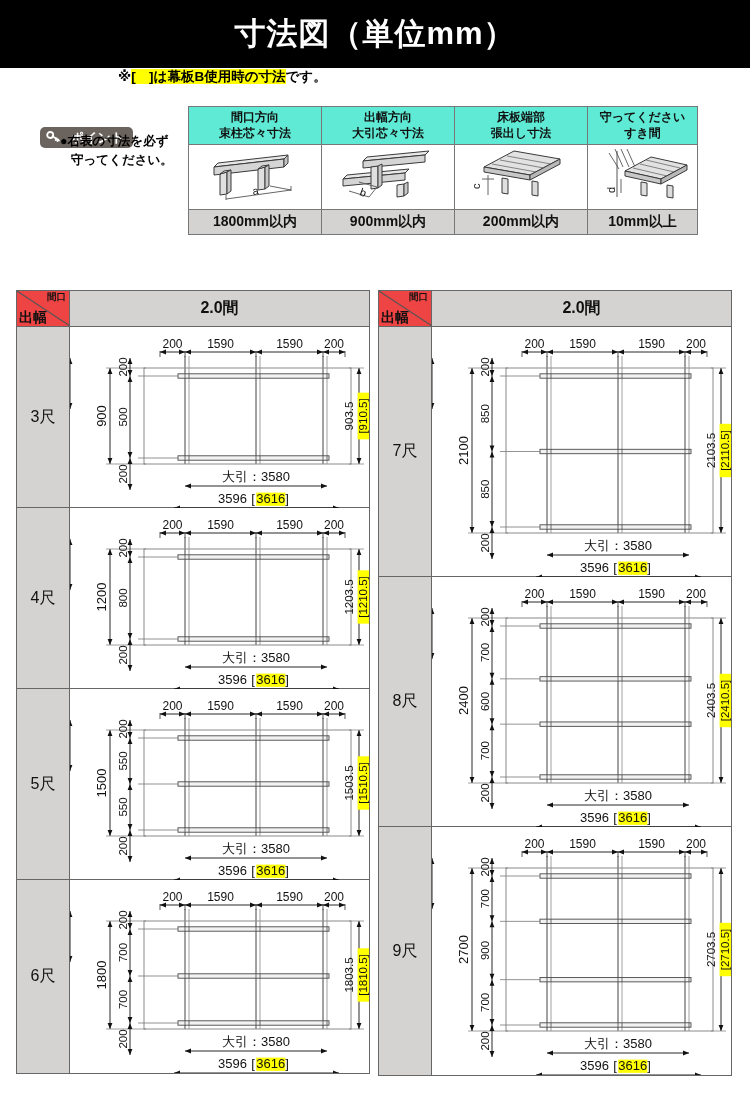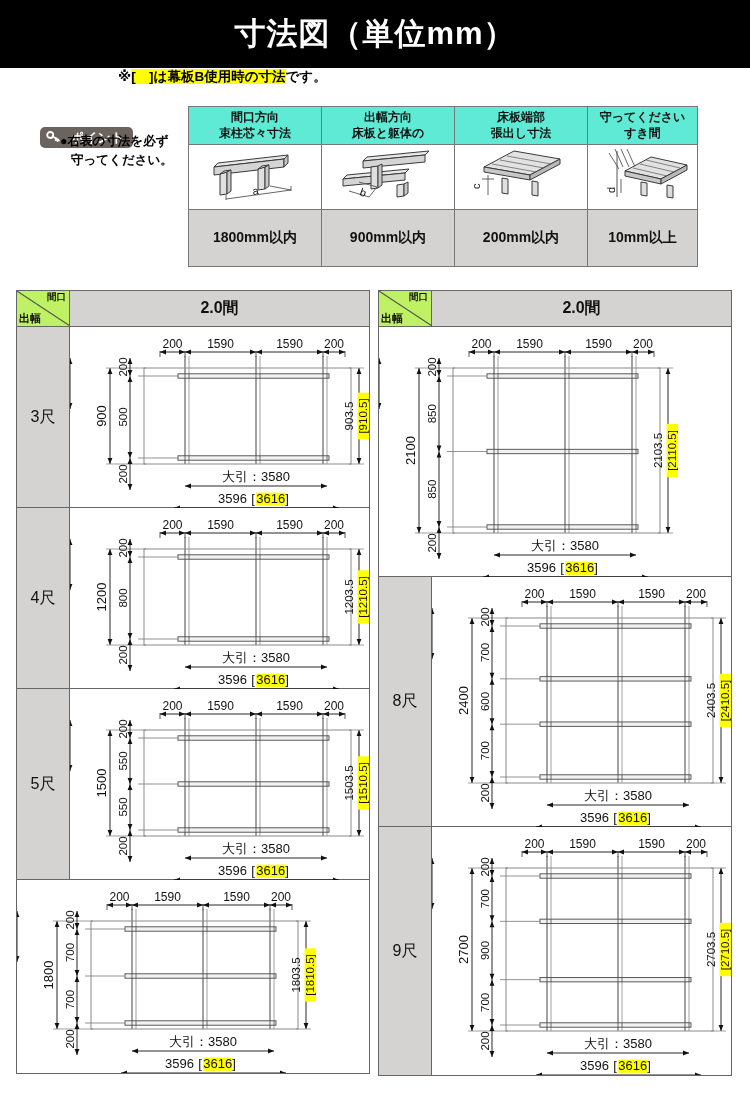--- a/index.html
+++ b/index.html
@@ -84,21 +84,21 @@
     padding: 3px 4px;
     color: #111;
     width: 133px;
   }
   .spec-head.narrow { width: 110px; }
   .spec-ico { height: 62px; background: #ffffff; }
   .spec-val {
     background: #d4d3d1;
     font-size: 14px;
     font-weight: bold;
-    padding: 19px 2px;
+    padding: 3px 2px;
     color: #111;
   }
 
   
   .tables-wrap {
     position: absolute;
     top: 290px; left: 0;
     width: 750px;
   }
   .dim-table {
@@ -109,34 +109,34 @@
   .dim-table.left  { left: 16px;  width: 354px; }
   .dim-table.right { left: 378px; width: 354px; }
 
   .dt-header {
     display: flex;
     height: 36px;
     border-bottom: 1.2px solid #666;
   }
   .corner-cell {
     width: 53px;
-    background: #bef264;
+    background: #ef4444;
     position: relative;
     border-right: 1.2px solid #666;
     flex: 0 0 53px;
   }
   .corner-cell svg { position: absolute; inset: 0; }
   .corner-tr {
     position: absolute; right: 3px; top: 1px;
     font-size: 9.5px; font-weight: bold; color: #111;
     line-height: 1;
   }
   .corner-bl {
     position: absolute; left: 2px; bottom: 2px;
-    font-size: 11px; font-weight: bold; color: #111;
+    font-size: 14px; font-weight: bold; color: #111;
     line-height: 1;
   }
   .span-cell {
     flex: 1;
     background: #d4d3d1;
     display: flex; align-items: center; justify-content: center;
     font-size: 16px; font-weight: bold; color: #111;
   }
 
   .dt-row {
@@ -192,21 +192,21 @@
 
   <table class="spec-table">
     <tbody>
         <tr>
       <td class="spec-head">
         <div>間口方向</div>
         <div>束柱芯々寸法</div>
       </td>
       <td class="spec-head">
         <div>出幅方向</div>
-        <div>床板と躯体の</div>
+        <div>大引芯々寸法</div>
       </td>
       <td class="spec-head">
         <div>床板端部</div>
         <div>張出し寸法</div>
       </td>
       <td class="spec-head narrow">
         <div>守ってください</div>
         <div>すき間</div>
       </td>
     </tr>
@@ -586,20 +586,21 @@
               <path d="M269 191 l-6 -2.4 l0 4.8 Z" fill="#111"></path>
               <text x="148.1" y="186" font-size="13" font-family="&quot;Liberation Sans&quot;, sans-serif" fill="#111" text-anchor="start">3596</text>
               <text x="181.22" y="186" font-size="13" font-family="&quot;Liberation Sans&quot;, sans-serif" fill="#111" text-anchor="start">[</text>
               <rect x="186.22" y="175.6" width="29.120000000000005" height="13.26" fill="#ffff00"></rect>
               <text x="186.22" y="186" font-size="13" font-family="&quot;Liberation Sans&quot;, sans-serif" fill="#111" text-anchor="start">3616</text>
               <text x="215.34" y="186" font-size="13" font-family="&quot;Liberation Sans&quot;, sans-serif" fill="#111" text-anchor="start">]</text>
             </svg>
           </div>
         </div>
         <div class="dt-row" style="height: 193px;">
+          <div class="row-label">6尺</div>
           <div class="row-draw">
             <svg width="299" height="193" viewBox="0 0 299 193">
               <line x1="90" y1="25" x2="115" y2="25" stroke="#111" stroke-width="0.9"></line>
               <path d="M90 25 l6 -2.4 l0 4.8 Z" fill="#111"></path>
               <path d="M115 25 l-6 -2.4 l0 4.8 Z" fill="#111"></path>
               <text x="102.5" y="21" font-size="12" font-family="&quot;Liberation Sans&quot;, sans-serif" fill="#111" text-anchor="middle">200</text>
               <line x1="115" y1="25" x2="186" y2="25" stroke="#111" stroke-width="0.9"></line>
               <path d="M115 25 l6 -2.4 l0 4.8 Z" fill="#111"></path>
               <path d="M186 25 l-6 -2.4 l0 4.8 Z" fill="#111"></path>
               <text x="150.5" y="21" font-size="12" font-family="&quot;Liberation Sans&quot;, sans-serif" fill="#111" text-anchor="middle">1590</text>
@@ -704,20 +705,21 @@
         <svg width="53" height="35">
           <line x1="0" y1="0" x2="53" y2="35" stroke="#555" stroke-width="1.1"></line>
         </svg>
         <span class="corner-tr">間口</span>
         <span class="corner-bl">出幅</span>
       </div>
       <div class="span-cell">2.0間</div>
     </div>
     <div id="right-rows">
         <div class="dt-row" style="height: 250px;">
+          <div class="row-label">7尺</div>
           <div class="row-draw">
             <svg width="299" height="250" viewBox="0 0 299 250">
               <line x1="90" y1="25" x2="115" y2="25" stroke="#111" stroke-width="0.9"></line>
               <path d="M90 25 l6 -2.4 l0 4.8 Z" fill="#111"></path>
               <path d="M115 25 l-6 -2.4 l0 4.8 Z" fill="#111"></path>
               <text x="102.5" y="21" font-size="12" font-family="&quot;Liberation Sans&quot;, sans-serif" fill="#111" text-anchor="middle">200</text>
               <line x1="115" y1="25" x2="186" y2="25" stroke="#111" stroke-width="0.9"></line>
               <path d="M115 25 l6 -2.4 l0 4.8 Z" fill="#111"></path>
               <path d="M186 25 l-6 -2.4 l0 4.8 Z" fill="#111"></path>
               <text x="150.5" y="21" font-size="12" font-family="&quot;Liberation Sans&quot;, sans-serif" fill="#111" text-anchor="middle">1590</text>

